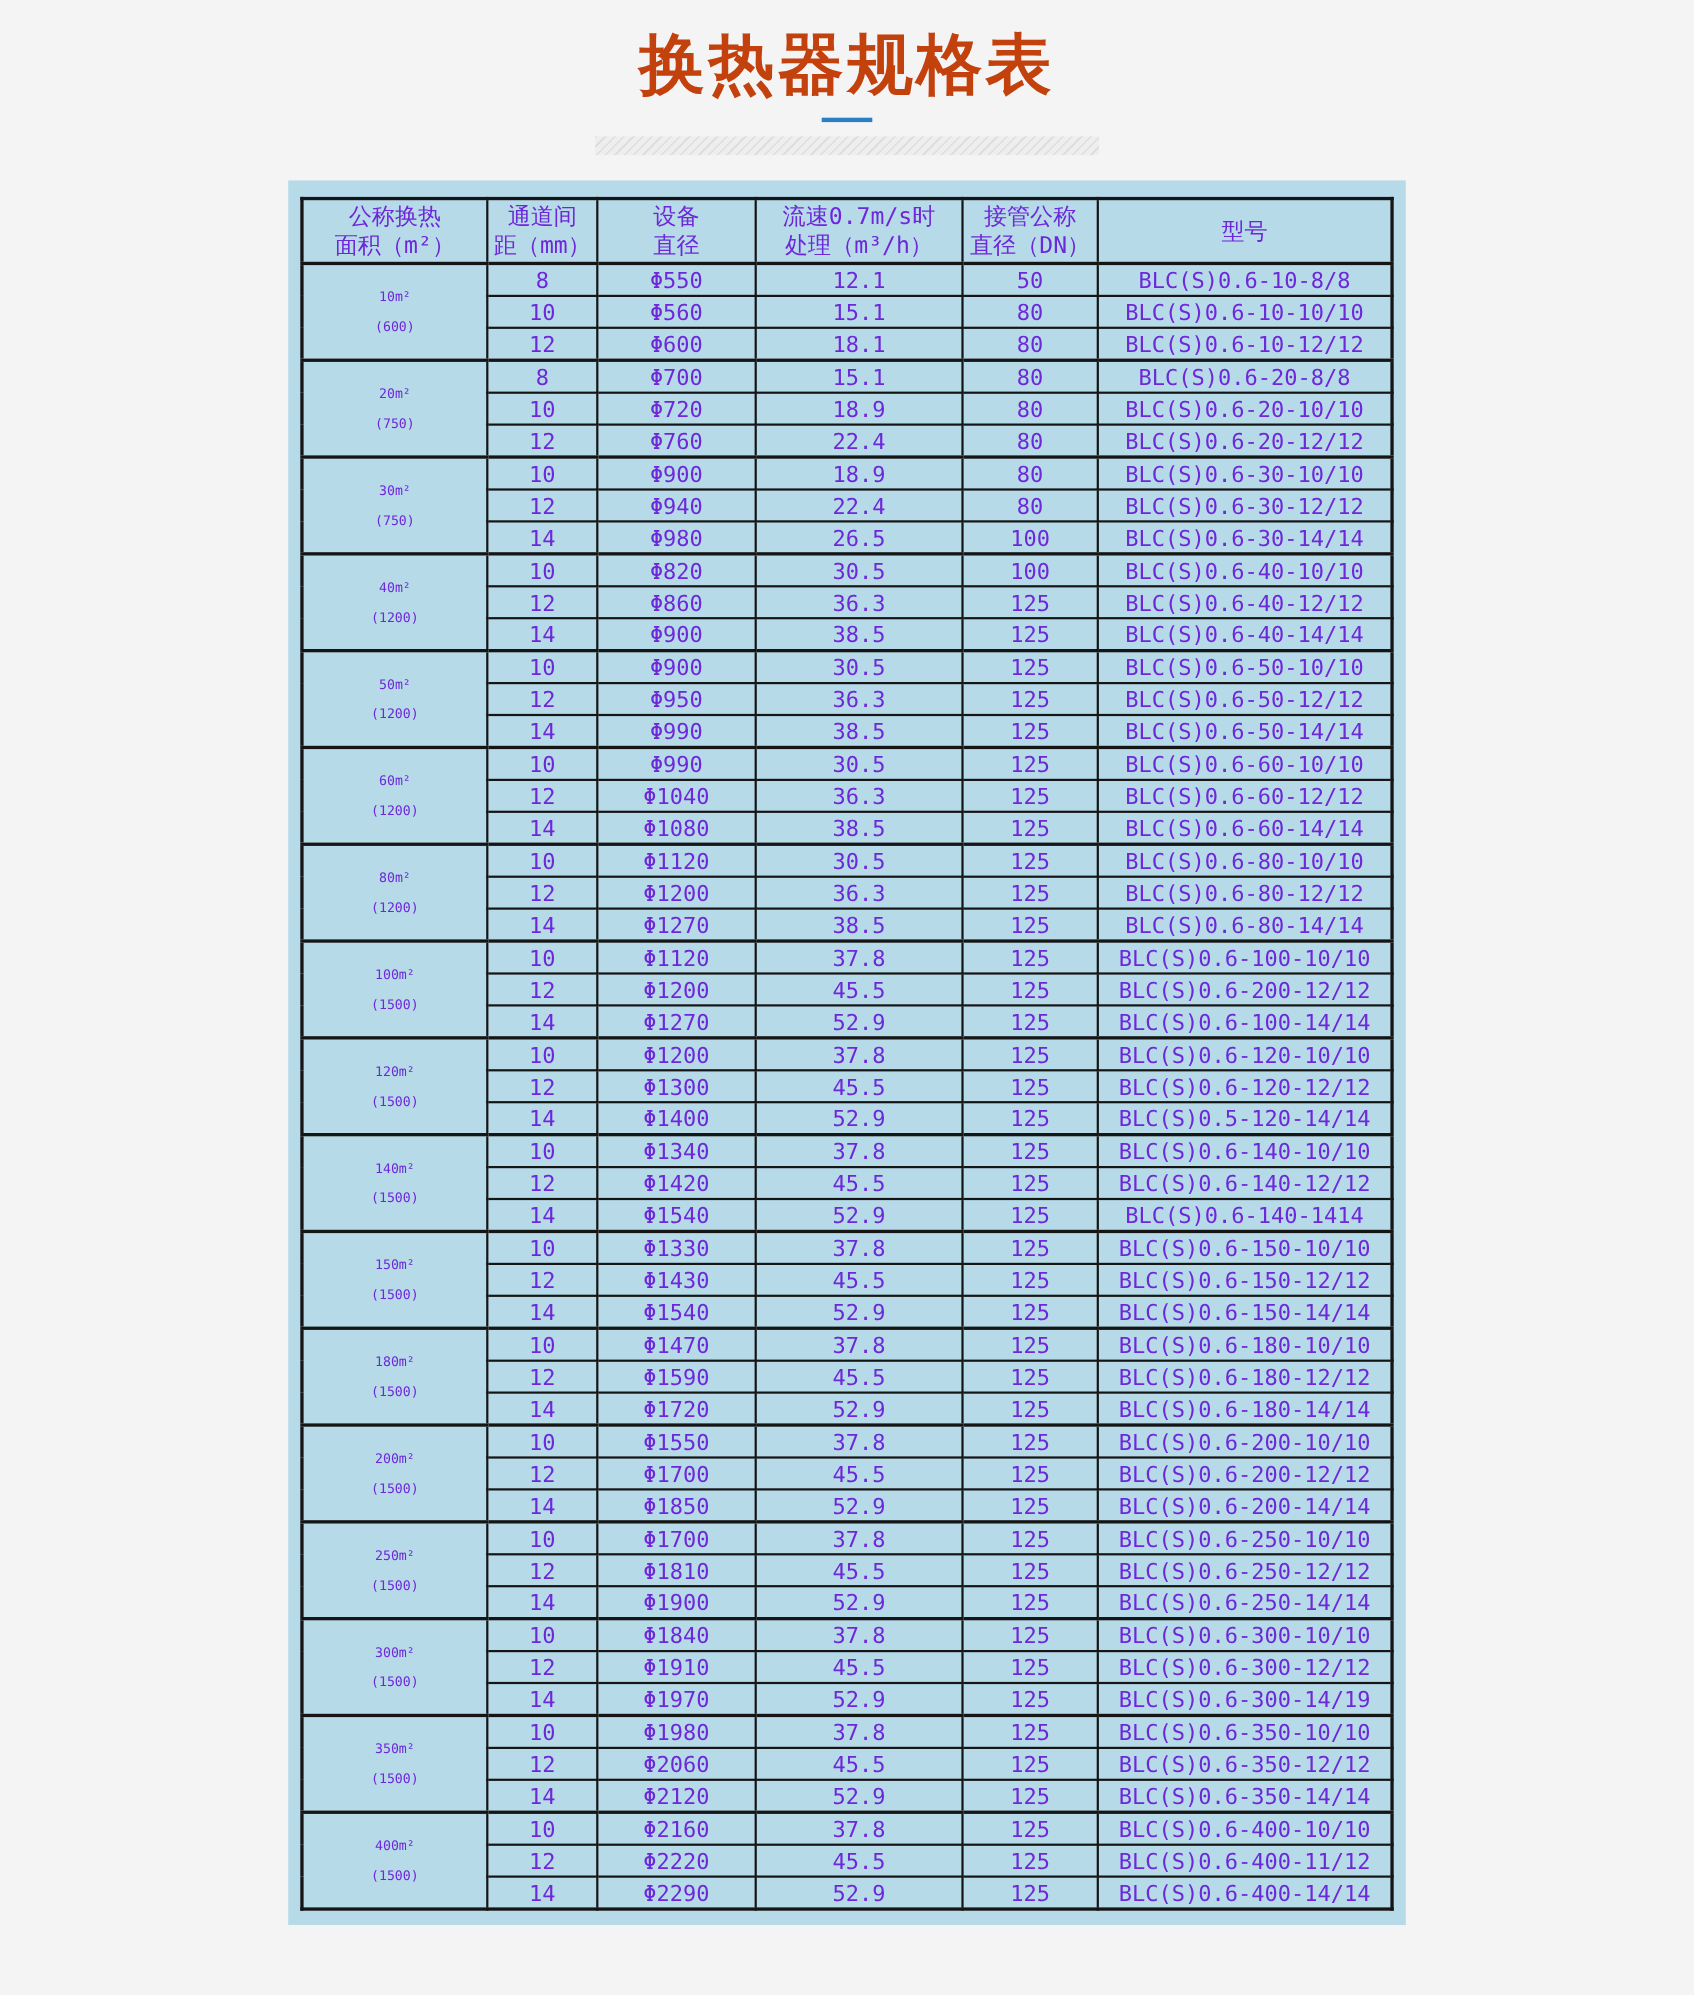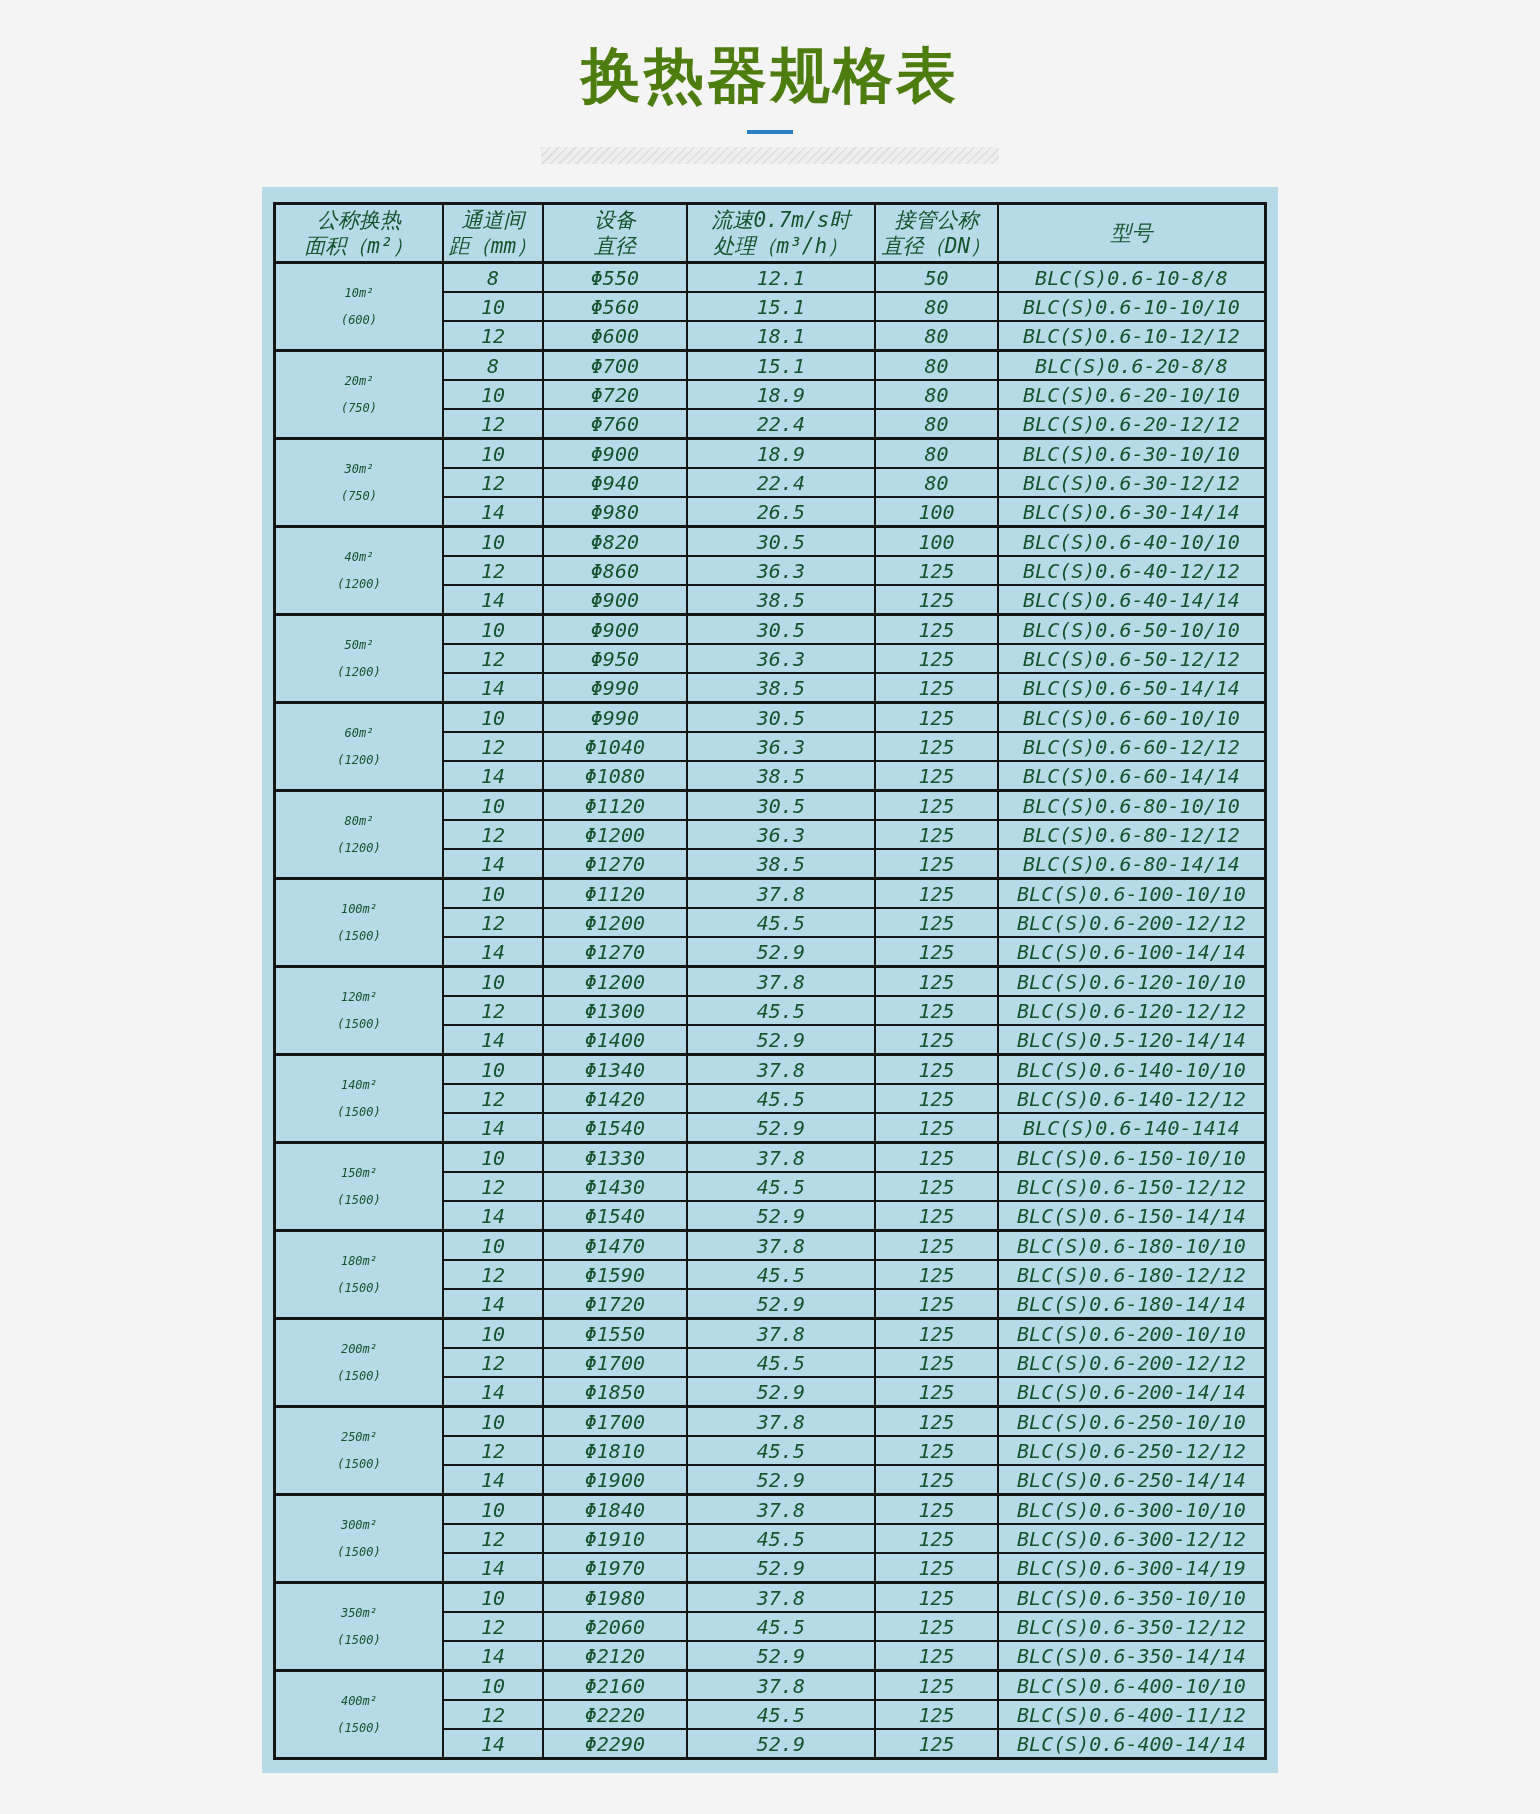--- a/index.html
+++ b/index.html
@@ -7,28 +7,28 @@
     padding: 0;
     background: #f4f4f5;
     width: 1540px;
     height: 1814px;
     overflow: hidden;
     font-family: "DejaVu Sans", "Liberation Sans", sans-serif;
   }
   .page { width: 1540px; }
 
   .title {
-    margin: 16px;
+    margin: 0;
     padding-top: 20px;
     text-align: center;
     font-size: 60px;
     line-height: 78px;
     font-weight: 700;
     letter-spacing: 3px;
-    color: #4d7c0f;
+    color: #c2410c;
   }
   .title-rule {
     width: 46px;
     height: 4px;
     background: #2b7fc4;
     margin: 9px auto 0 auto;
   }
   .subtitle {
     margin: 14px 0 0 0;
     text-align: center;
@@ -54,23 +54,22 @@
     margin: 23px auto 0 auto;
     background: #b7dae9;
     padding: 15px 11px 13px 11px;
   }
 
   table.spec-table {
     width: 100%;
     border-collapse: collapse;
     table-layout: fixed;
     background: #b7dae9;
-    color: #14532d;
+    color: #6d28d9;
     font-family: "DejaVu Sans Mono", "Liberation Mono", "DejaVu Sans", monospace;
-    font-style: italic;
   }
   .spec-table th, .spec-table td {
     border: 2px solid #151515;
     text-align: center;
     vertical-align: middle;
     padding: 0 2px;
     overflow: hidden;
     white-space: nowrap;
   }
   .spec-table { border: 3px solid #151515; }

